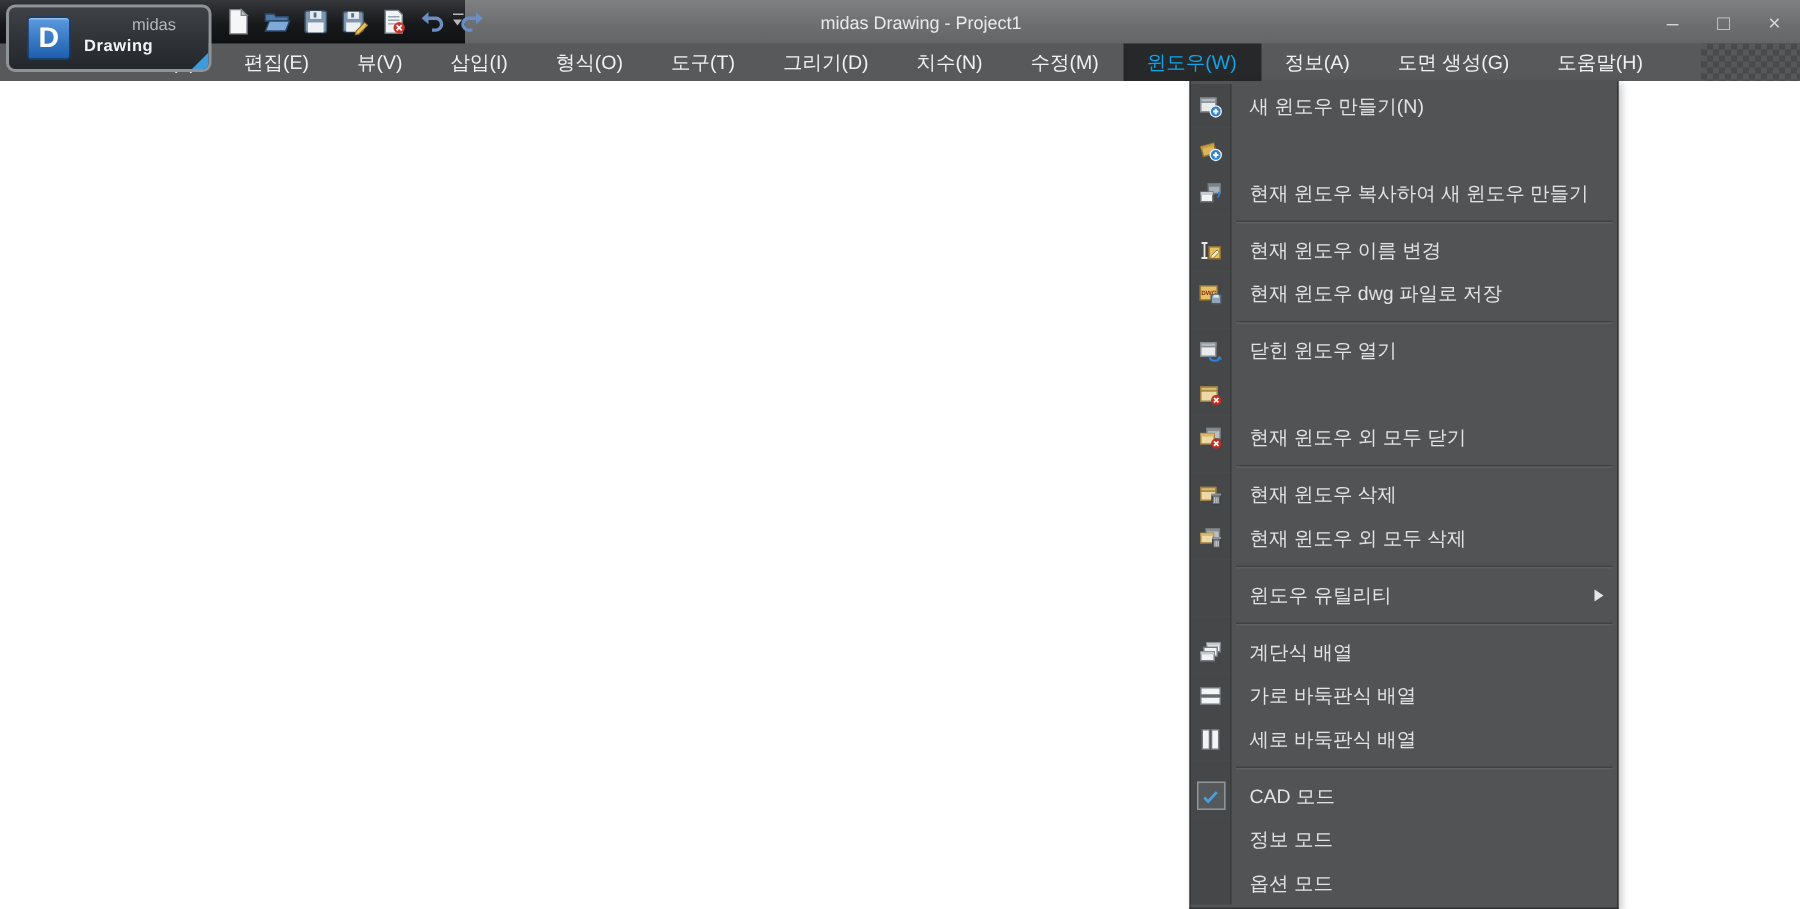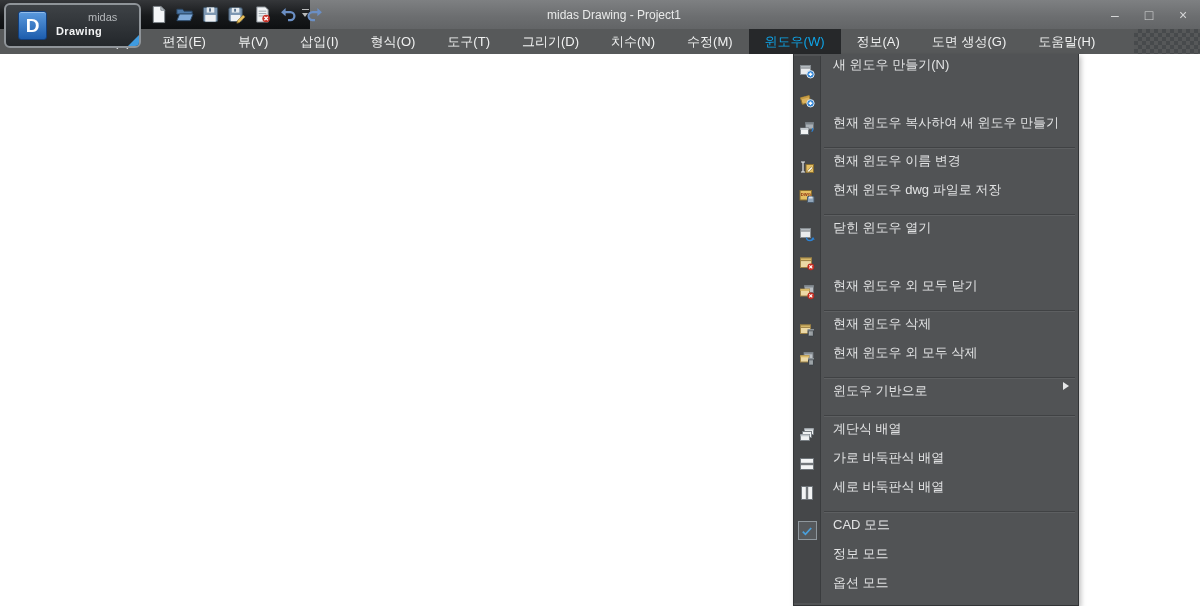--- a/index.html
+++ b/index.html
@@ -84,21 +84,21 @@
   }
   
   .canvas{position:absolute;top:54px;left:0;width:1200px;height:552px;background:#ffffff;}
   
   .dropdown{
     position:absolute;left:793px;top:54px;width:286px;height:552px;box-sizing:border-box;
     background:#515355;border:1px solid #323436;border-top:none;
     display:flex;flex-direction:column;padding-top:2px;overflow:hidden;
     box-shadow:2px 2px 5px rgba(0,0,0,.25);
   }
-  .dd-row{display:flex;align-items:flex-start;height:29px;flex:0 0 29px;cursor:default;}
+  .dd-row{display:flex;align-items:center;height:29px;flex:0 0 29px;cursor:default;}
   .dd-gutter{
     flex:0 0 26px;width:26px;align-self:stretch;background:#454749;
     border-right:1px solid #3a3c3e;
     display:flex;align-items:center;justify-content:center;
   }
   .dd-icon svg{width:16px;height:16px;display:block;}
   .dd-label{flex:1;padding-left:12px;font-size:13px;color:#e2e3e4;white-space:nowrap;}
   .dd-sep-row{display:flex;height:9px;flex:0 0 9px;}
   .dd-sep-line{flex:1;position:relative;}
   .dd-sep-line::after{
@@ -370,21 +370,21 @@
         </span>
       </div>
       <div class="dd-label">현재 윈도우 외 모두 삭제</div>
     </div>
     <div class="dd-sep-row">
       <div class="dd-gutter"></div>
       <div class="dd-sep-line"></div>
     </div>
     <div class="dd-row">
       <div class="dd-gutter"></div>
-      <div class="dd-label">윈도우 기반으로</div>
+      <div class="dd-label">윈도우 유틸리티</div>
       <span class="submenu-arrow"></span>
     </div>
     <div class="dd-sep-row">
       <div class="dd-gutter"></div>
       <div class="dd-sep-line"></div>
     </div>
     <div class="dd-row">
       <div class="dd-gutter">
         <span class="dd-icon">
           <svg viewBox="0 0 16 16">

